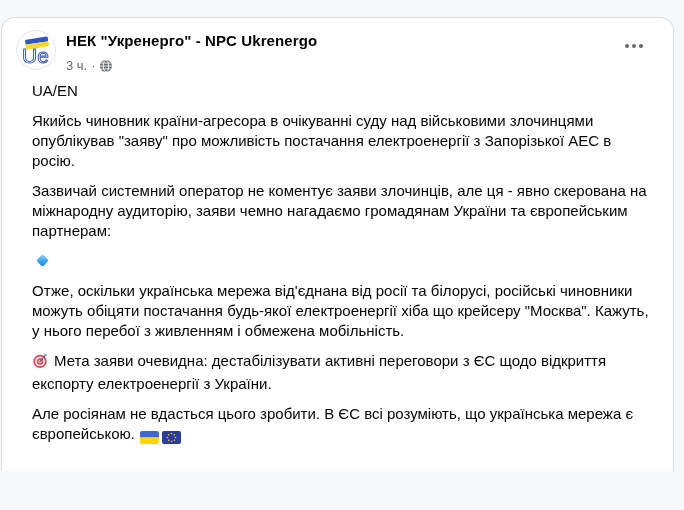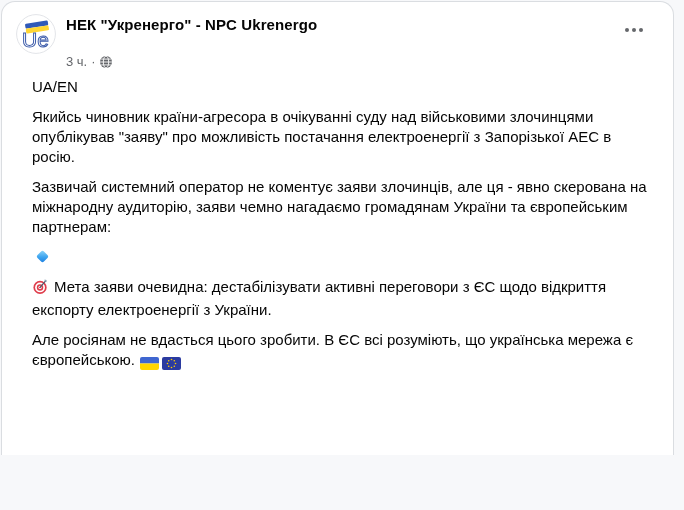--- a/index.html
+++ b/index.html
@@ -4,21 +4,21 @@
 <style>
   html, body { margin:0; padding:0; }
   body {
     width:684px; height:510px;
     background:#f7f8fa;
     font-family:"Liberation Sans", sans-serif;
     overflow:hidden;
     position:relative;
   }
   .card {
-    position:absolute; left:1px; top:1px;
+    position:absolute; left:1px; top:17px;
     width:673px; height:454px;
     background:#ffffff;
     border:1px solid #dadde1;
     border-bottom:none;
     border-radius:14px 14px 0 0;
     box-sizing:border-box;
   }
   .header {
     display:flex;
     align-items:flex-start;
@@ -30,21 +30,21 @@
     flex:0 0 40px;
     cursor:pointer;
   }
   .header-text { margin-left:10px; flex:1; padding-top:1px; }
   .page-name {
     font-size:15px; font-weight:700; color:#050505;
     line-height:19px; letter-spacing:.1px; cursor:pointer;
   }
   .meta {
     display:flex; align-items:center; gap:4px;
-    margin-top:20px;
+    margin-top:8px;
     color:#65676b; font-size:13px; line-height:16px;
   }
   .meta .sep { color:#65676b; }
   .menu-btn {
     display:flex; gap:3px; align-items:center;
     padding:12px 8px; margin-top:2px; margin-right:10px;
     cursor:pointer;
   }
   .menu-btn i {
     width:4px; height:4px; border-radius:50%;
@@ -114,20 +114,21 @@
     <p>UA/EN</p>
 
     <p>Якийсь чиновник країни-агресора в очікуванні суду над військовими злочинцями опублікував "заяву" про можливість постачання електроенергії з Запорізької АЕС в росію.</p>
 
     <p>Зазвичай системний оператор не коментує заяви злочинців, але ця - явно скерована на міжнародну аудиторію, заяви чемно нагадаємо громадянам України та європейським партнерам:</p>
 
     <p class="bullet"><span class="diamond-icon"></span></p>
 
 
 
+    <p>Отже, оскільки українська мережа від'єднана від росії та білорусі, російські чиновники можуть обіцяти постачання будь-якої електроенергії хіба що крейсеру "Москва". Кажуть, у нього перебої з живленням і обмежена мобільність.</p>
 
     <p><span class="inline-icon"><svg width="17" height="17" viewBox="0 0 18 18">
         <circle cx="8.5" cy="10" r="7" fill="#df3d4c"></circle>
         <circle cx="8.5" cy="10" r="5.2" fill="#ffffff"></circle>
         <circle cx="8.5" cy="10" r="3.4" fill="#df3d4c"></circle>
         <circle cx="8.5" cy="10" r="1.7" fill="#ffffff"></circle>
         <circle cx="8.5" cy="10" r="0.8" fill="#df3d4c"></circle>
         <path d="M8.5 10 L14.2 3.4" stroke="#4a5b6e" stroke-width="1.3" stroke-linecap="round"></path>
         <path d="M13.3 1.5 l2 0.5 0.5 2 -2.4 -0.5 z" fill="#8da2b5"></path>
       </svg></span><span>Мета заяви очевидна: дестабілізувати активні переговори з ЄС щодо відкриття експорту електроенергії з України.</span></p>

